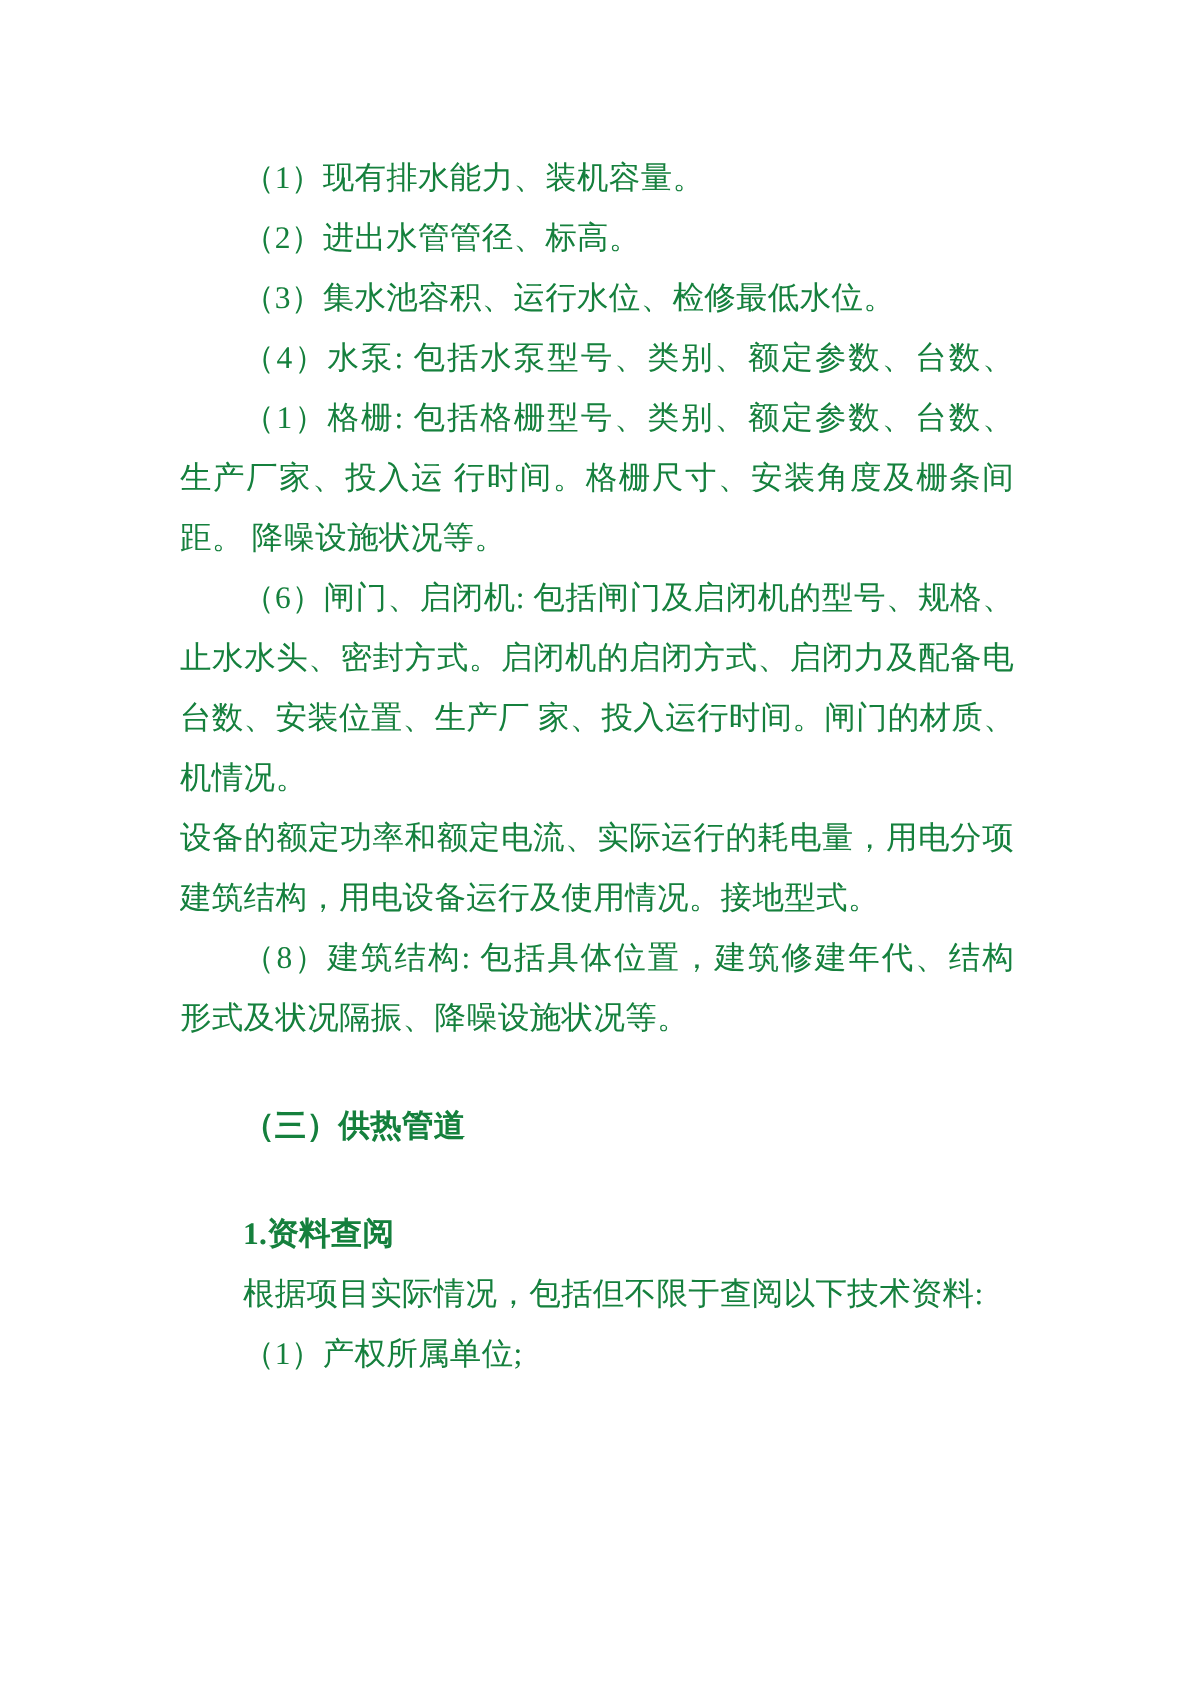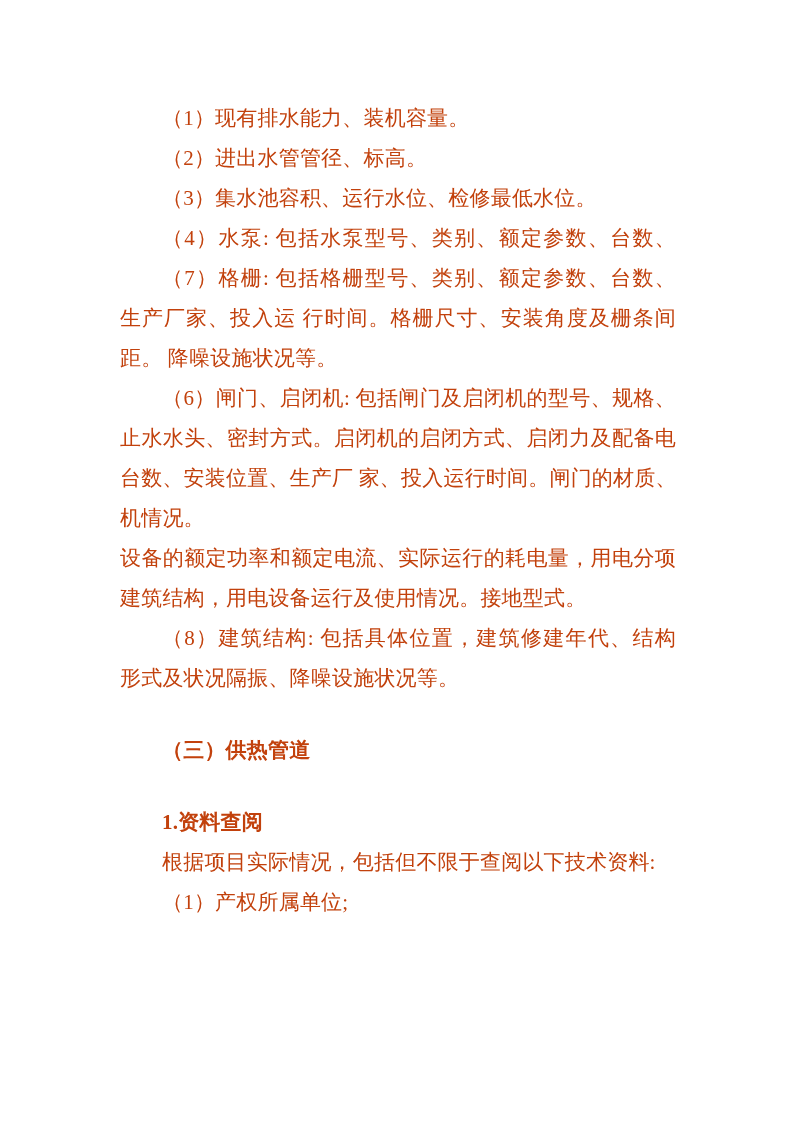--- a/index.html
+++ b/index.html
@@ -35,35 +35,35 @@
     letter-spacing: 0.2px;
   }
   .line.first { text-indent: 42px; }
   .line.last { text-align-last: left; }
   .block.bold .line { font-weight: bold; margin-top: 32px; }
 </style>
 </head>
 <body style="background: rgb(255, 255, 255);">
 
 <div class="page">
-  <div class="content" style="color: #c2410c;">
+  <div class="content" style="color: #15803d;">
       <div class="block">
         <div class="line first last">（1）现有排水能力、装机容量。</div>
       </div>
       <div class="block">
         <div class="line first last">（2）进出水管管径、标高。</div>
       </div>
       <div class="block">
         <div class="line first last">（3）集水池容积、运行水位、检修最低水位。</div>
       </div>
       <div class="block">
         <div class="line first">（4）水泵: 包括水泵型号、类别、额定参数、台数、</div>
       </div>
       <div class="block">
-        <div class="line first">（7）格栅: 包括格栅型号、类别、额定参数、台数、</div>
+        <div class="line first">（1）格栅: 包括格栅型号、类别、额定参数、台数、</div>
         <div class="line">生产厂家、投入运 行时间。格栅尺寸、安装角度及栅条间</div>
         <div class="line last">距。 降噪设施状况等。</div>
       </div>
       <div class="block">
         <div class="line first">（6）闸门、启闭机: 包括闸门及启闭机的型号、规格、</div>
         <div class="line">止水水头、密封方式。启闭机的启闭方式、启闭力及配备电</div>
         <div class="line">台数、安装位置、生产厂 家、投入运行时间。闸门的材质、</div>
         <div class="line last">机情况。</div>
       </div>
       <div class="block">

